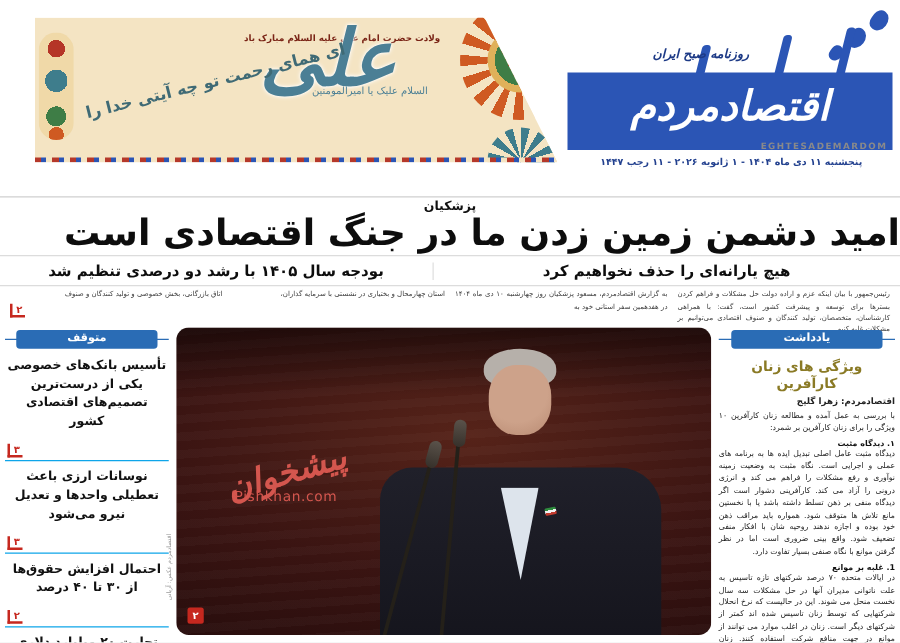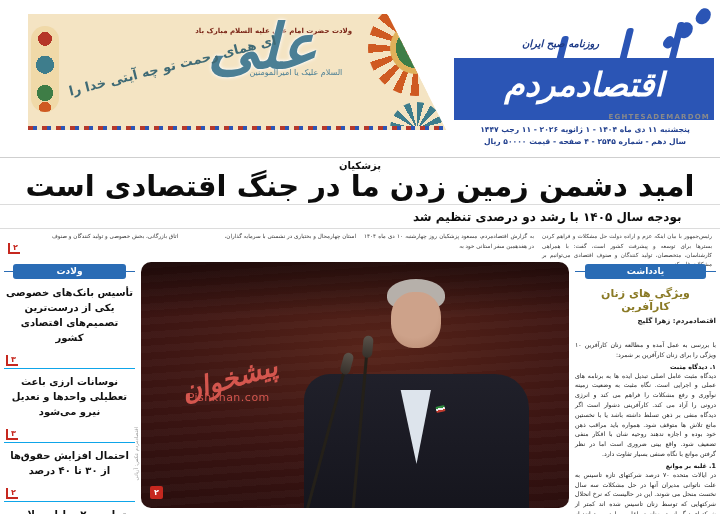--- a/index.html
+++ b/index.html
@@ -45,42 +45,42 @@
                  radial-gradient(circle at 50% 45%, #3e7d8c 0 9px, transparent 9px),
                  radial-gradient(circle at 50% 78%, #3e7d46 0 8px, transparent 8px),
                  radial-gradient(circle at 50% 95%, #cf5a22 0 6px, transparent 6px),
                  #f0d9a8; }
   .b-strip { position:absolute; bottom:0; left:0; right:0; height:4px;
       background:repeating-linear-gradient(90deg, #b5382a 0 5px, #2b55b5 5px 9px, #f4e4c3 9px 14px); }
 
   
   .headline-block { position:absolute; top:157px; left:0; right:0; border-top:1px solid #cfcfcf; }
   .kicker { text-align:center; font-size:10px; font-weight:bold; color:#111; padding-top:2px; }
-  .main-title { text-align:center; font-size:29px; font-weight:bold; color:#0d0d0d; line-height:1.05; letter-spacing:-0.5px; }
+  .main-title { text-align:right; font-size:29px; font-weight:bold; color:#0d0d0d; line-height:1.05; letter-spacing:-0.5px; }
   .sub-row { margin-top:3px; border-top:1px solid #dcdcdc; border-bottom:1px solid #dcdcdc; display:flex; height:25px; align-items:center; }
   .sub-cell { font-size:12px; font-weight:bold; color:#0d0d0d; text-align:center; }
   .sub-right { width:52%; border-left:1px solid #e0e0e0; }
   .sub-left { width:48%; }
   .lead-row { display:flex; gap:8px; padding:3px 8px 2px; direction:rtl; }
   .lead-col { flex:1; font-size:5.6px; line-height:1.65; color:#3a3a3a; text-align:justify; }
   .pmark { display:inline-block; color:#c6281f; font-weight:bold; font-size:8px; line-height:9px;
            border-left:2px solid #c6281f; border-bottom:2px solid #c6281f; padding:0 2px 0 3px; }
   .lead-mark { text-align:left; margin-top:1px; }
 
   
   .main-row { position:absolute; top:262px; bottom:6px; left:4px; right:4px; display:flex; gap:6px; }
 
   
   .note-col { width:141px; position:relative; padding-top:2px; }
   .badge-wrap { position:relative; height:16px; }
   .badge-wrap::before { content:""; position:absolute; top:7px; left:0; right:0; border-top:1px solid #2a6cb5; }
   .badge { position:relative; display:block; margin:0 auto; width:86%; background:#2a6cb5; color:#fff;
            font-size:9px; font-weight:bold; text-align:center; border-radius:3px; padding:2px 0 3px; }
   .note-title { color:#8a7a25; font-weight:bold; font-size:11px; text-align:center; margin:7px 0 4px; }
-  .note-byline { font-size:7px; font-weight:bold; color:#222; margin-bottom:15px; }
+  .note-byline { font-size:7px; font-weight:bold; color:#222; margin-bottom:3px; }
   .note-body { font-size:6.2px; line-height:1.58; text-align:justify; color:#1d1d1d; }
   .note-h { font-size:6.4px; font-weight:bold; color:#111; margin-top:3px; }
 
   
   .photo { position:relative; flex:1; border-radius:10px; overflow:hidden;
       background:
         linear-gradient(180deg, rgba(0,0,0,.45) 0%, rgba(0,0,0,0) 22%),
         repeating-linear-gradient(176deg, rgba(255,255,255,.025) 0 7px, rgba(0,0,0,0) 7px 14px),
         radial-gradient(120% 95% at 55% 35%, #562319 0%, #3a1412 48%, #1f0a0a 100%); }
   .hair { position:absolute; top:7%; left:57.5%; width:58px; height:32px; border-radius:50% 50% 42% 42%; background:#b6b0aa; }
@@ -126,40 +126,40 @@
       <span class="stroke st1"></span>
       <span class="stroke st2"></span>
       <span class="stroke st3"></span>
       <div class="tagline">روزنامه صبح ایران</div>
       <div class="logo-band">
         <span class="logo-text">اقتصادمردم</span>
       </div>
       <div class="logo-latin">EGHTESADEMARDOM</div>
       <div class="dates">
         <div>پنجشنبه ۱۱ دی ماه ۱۴۰۴ - ۱ ژانویه ۲۰۲۶ - ۱۱ رجب ۱۴۴۷</div>
-        <div>سال دهم - شماره ۲۵۴۵ - ۴ صفحه - قیمت ۵۰۰۰۰ ریال</div>
       </div>
     </div>
 
     <div class="banner">
       <span class="orn orn-right"></span>
       <span class="orn orn-right2"></span>
       <span class="orn orn-left"></span>
       <div class="b-greeting">ولادت حضرت امام علی علیه السلام مبارک باد</div>
       <div class="b-ali">علی</div>
       <div class="b-salut">السلام علیک یا امیرالمومنین</div>
       <div class="b-verse">ای همای رحمت تو چه آیتی خدا را</div>
       <span class="b-strip"></span>
     </div>
   </div>
 
   <div class="headline-block">
     <div class="kicker">پزشکیان</div>
     <div class="main-title">امید دشمن زمین زدن ما در جنگ اقتصادی است</div>
     <div class="sub-row">
+      <div class="sub-cell sub-right">هیچ یارانه‌ای را حذف نخواهیم کرد</div>
       <div class="sub-cell sub-left">بودجه سال ۱۴۰۵ با رشد دو درصدی تنظیم شد</div>
     </div>
     <div class="lead-row">
       <div class="lead-col">رئیس‌جمهور با بیان اینکه عزم و اراده دولت حل مشکلات و فراهم کردن بسترها برای توسعه و پیشرفت کشور است، گفت: با همراهی کارشناسان، متخصصان، تولید کنندگان و صنوف اقتصادی می‌توانیم بر مشکلات غلبه کنیم</div>
       <div class="lead-col">به گزارش اقتصادمردم، مسعود پزشکیان روز چهارشنبه ۱۰ دی ماه ۱۴۰۴ در هفدهمین سفر استانی خود به</div>
       <div class="lead-col">استان چهارمحال و بختیاری در نشستی با سرمایه گذاران،</div>
       <div class="lead-col">
         <span>اتاق بازرگانی، بخش خصوصی و تولید کنندگان و صنوف</span>
         <div class="lead-mark">
           <span class="pmark">۲</span>
@@ -194,21 +194,21 @@
       <span class="mic mic2"></span>
       <div class="watermark">
         <span class="wm-fa">پیشخوان</span>
         <span class="wm-url">Pishkhan.com</span>
       </div>
       <div class="photo-page">۲</div>
     </div>
 
     <div class="sidebar">
       <div class="badge-wrap">
-        <span class="badge">ولادت</span>
+        <span class="badge">متوقف</span>
       </div>
       <div class="s-item">
         <div class="s-text">تأسیس بانک‌های خصوصی یکی از درست‌ترین تصمیم‌های اقتصادی کشور</div>
         <div class="s-mark"><span class="pmark">۳</span></div>
       </div>
       <div class="s-item">
         <div class="s-text">نوسانات ارزی باعث تعطیلی واحدها و تعدیل نیرو می‌شود</div>
         <div class="s-mark"><span class="pmark">۳</span></div>
       </div>
       <div class="s-item">

